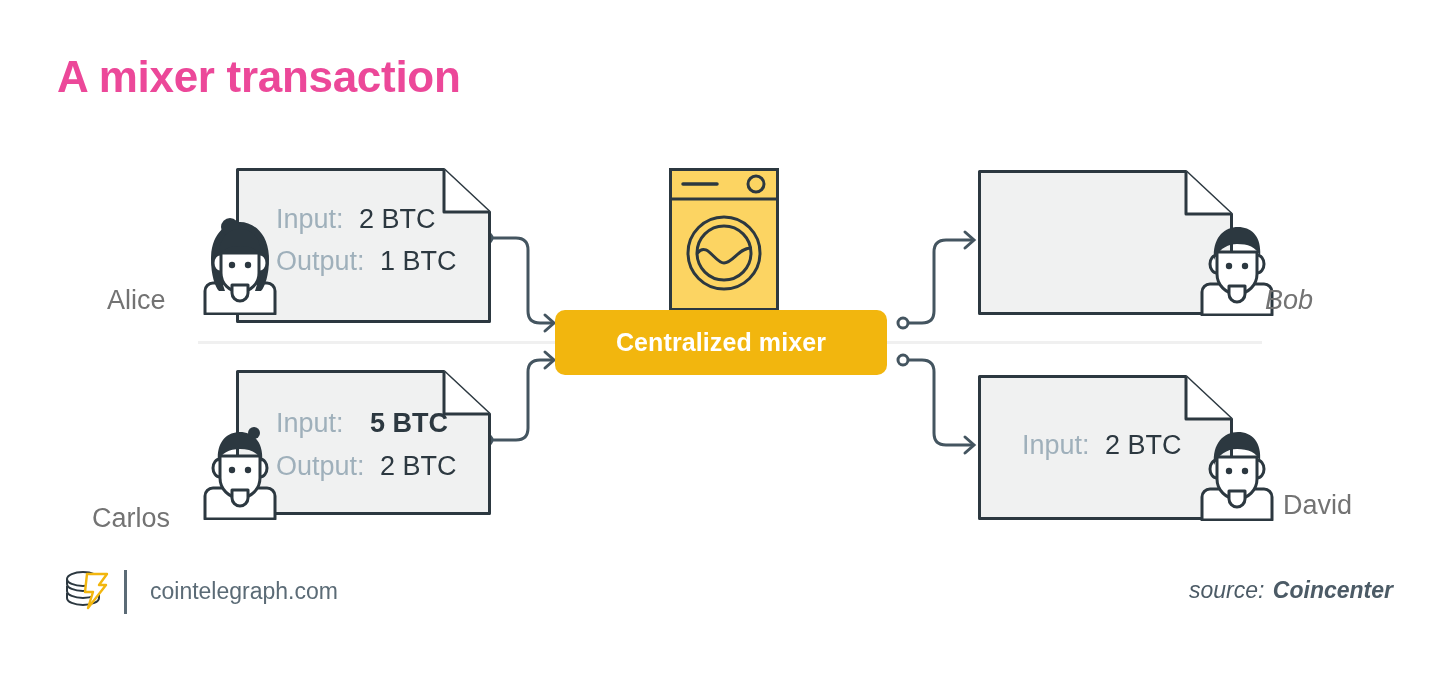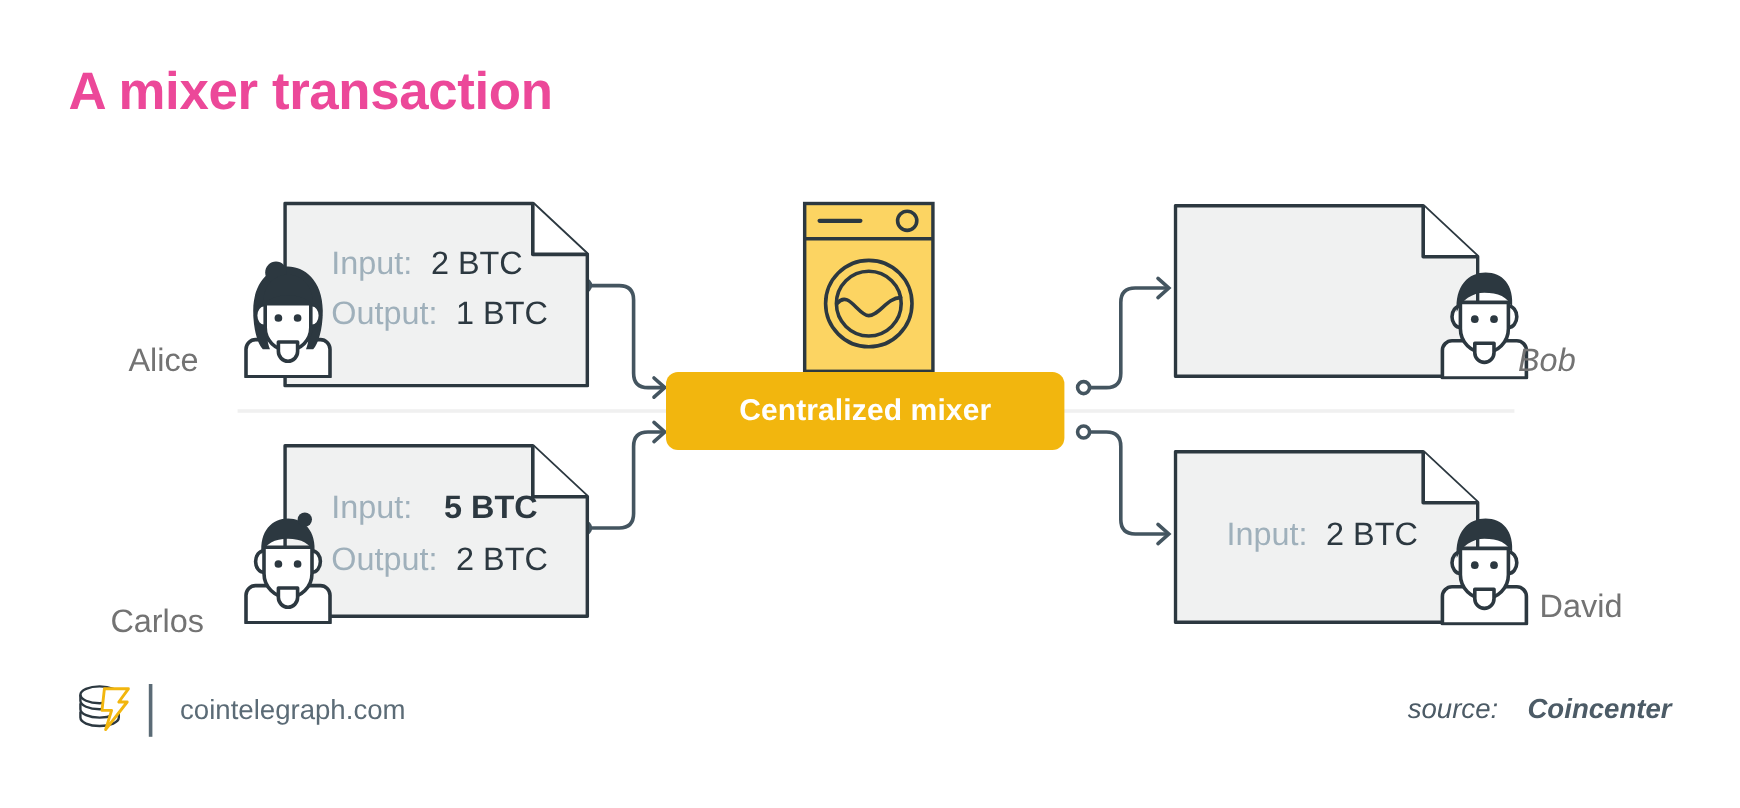--- a/index.html
+++ b/index.html
@@ -266,16 +266,16 @@
         <path d="M7 21 v5 a16 7 0 0 0 32 0 v-5"></path>
         <path d="M7 28 v5 a16 7 0 0 0 32 0 v-5"></path>
       </g>
       <path d="M27 9 h20 l-8 11 h7 l-18 23 l5 -16 h-8 Z" fill="#ffffff" stroke="#f2b60e" stroke-width="2.4" stroke-linejoin="round"></path>
     </svg>
   </div>
   <div class="footer-rule"></div>
   <div class="footer-url">cointelegraph.com</div>
   <div class="footer-source">
     <span>source:</span>
-    <b style="margin-left: 18px;">Coincenter</b>
+    <b style="margin-left: 2px;">Coincenter</b>
   </div>
 
 </div>
 
 </body></html>

